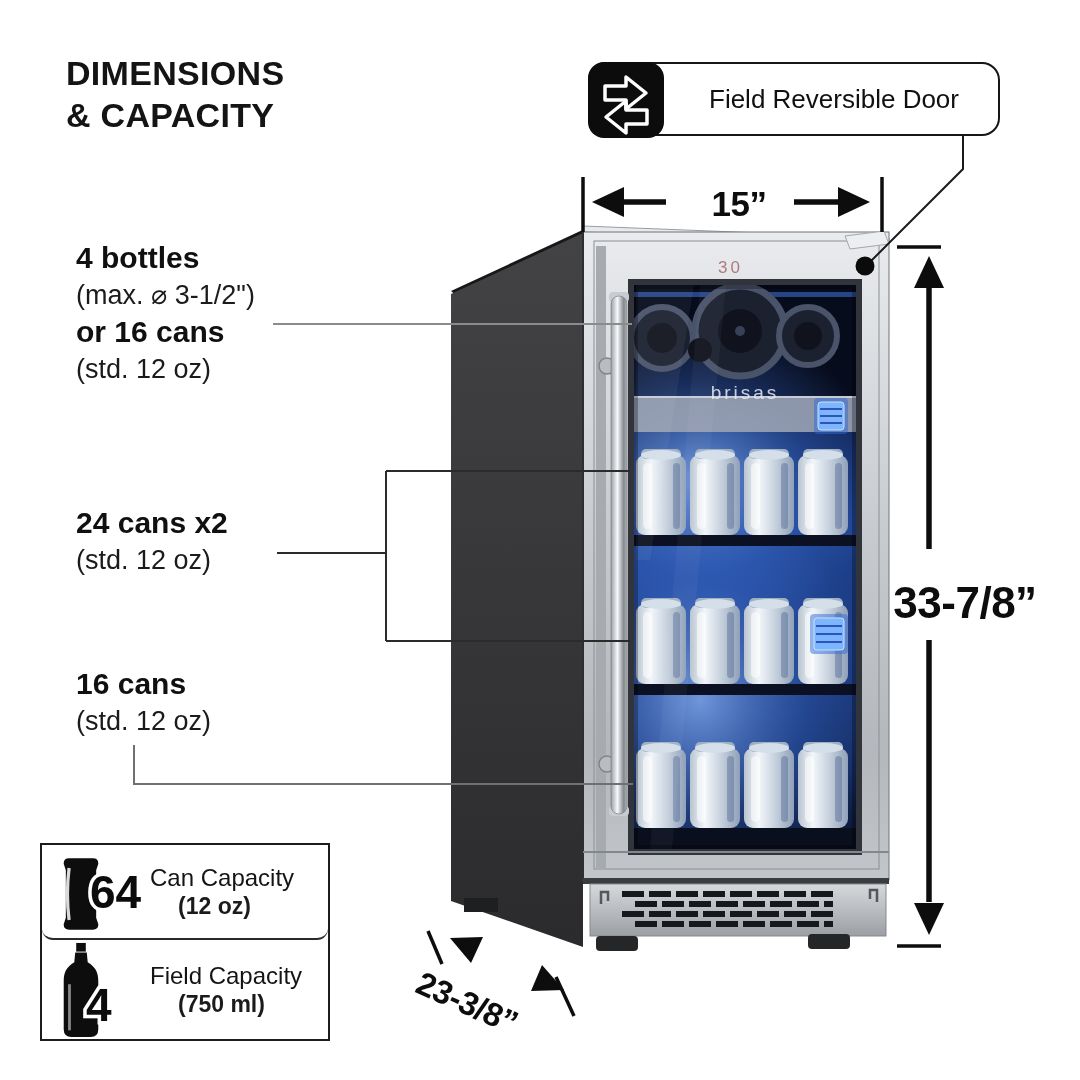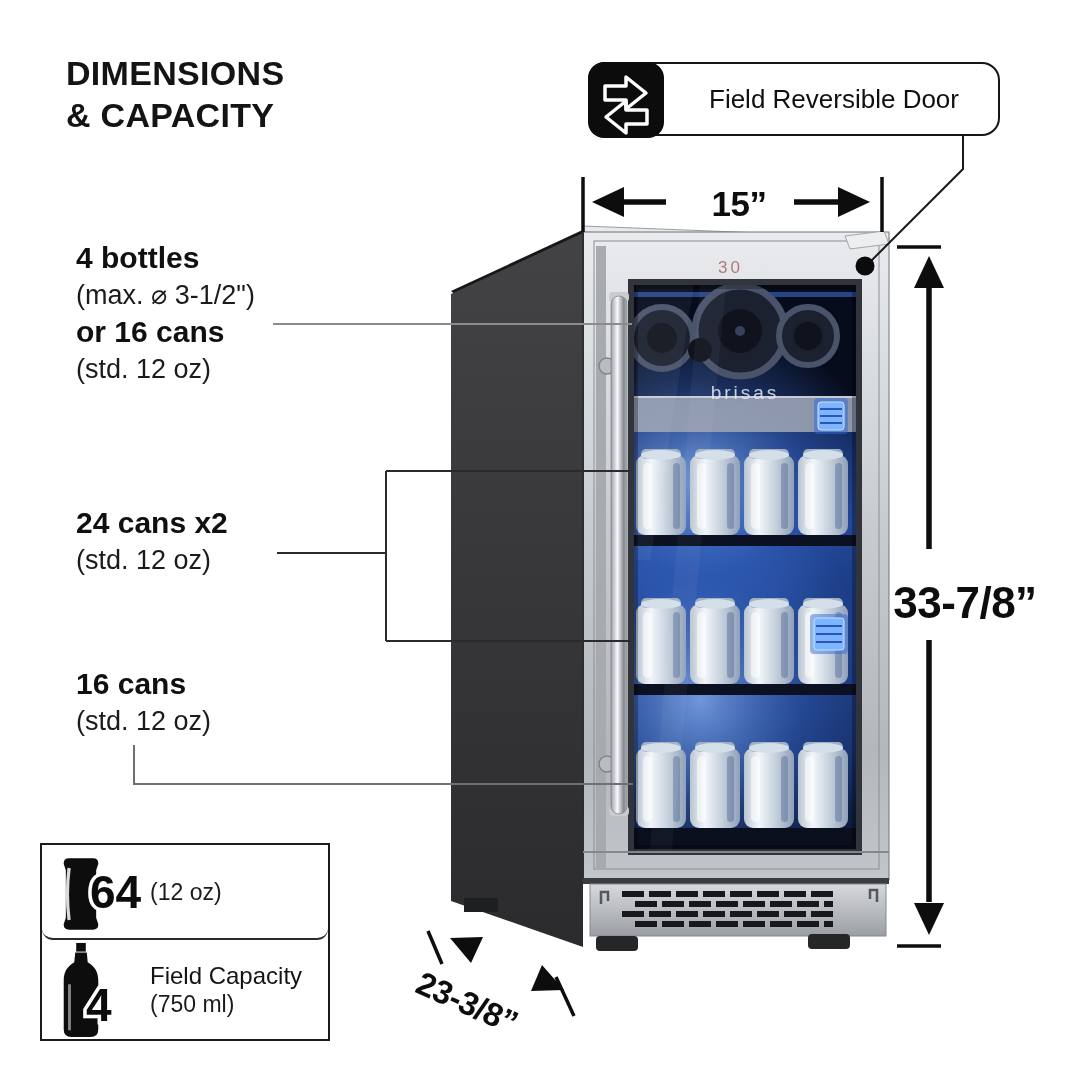--- a/index.html
+++ b/index.html
@@ -23,21 +23,21 @@
   .lbl{left:76px;}
   .lbl .b{font-size:30px;font-weight:800;line-height:38px;color:#101010;}
   .lbl .r{font-size:27px;font-weight:400;line-height:36px;color:#1b1b1b;}
   .lbl1{top:239px;} .lbl2{top:504px;} .lbl3{top:665px;}
   
   .cap{left:40px;top:843px;width:290px;height:198px;border:2px solid #1c1c1c;background:#fff;box-sizing:border-box;}
   .cap-row{position:relative;height:95px;box-sizing:border-box;padding-left:108px;display:flex;flex-direction:column;justify-content:center;}
   .cap-row1{border-bottom:2px solid #2a2a2a;border-radius:11px;}
   .cap-row2{height:99px;}
   .cap-label{font-size:24px;font-weight:500;line-height:29px;color:#141414;}
-  .cap-sub{font-size:23px;font-weight:400;line-height:28px;color:#1b1b1b;}
+  .cap-sub{font-size:23px;font-weight:700;line-height:28px;color:#1b1b1b;margin-left:28px;}
   .cap-iconwrap{position:absolute;left:14px;top:0;width:94px;height:100%;}
   .num{position:absolute;font-size:46px;font-weight:800;line-height:46px;}
   .num-outline{position:absolute;left:0;top:0;color:#fff;-webkit-text-stroke:7px #fff;}
   .num-fill{position:relative;color:#0c0c0c;}
   .can-num{left:34px;top:24px;} .bottle-num{left:30px;top:42px;}
   
   .brand{left:634px;top:382px;width:222px;text-align:center;font-size:19px;font-weight:500;
          letter-spacing:3px;color:#e7eaf2;opacity:.85;}
   .temp{left:718px;top:258px;font-size:17px;font-weight:500;letter-spacing:3px;color:#7f1d1d;opacity:.55;}
 </style>
@@ -273,20 +273,21 @@
       <div class="cap-iconwrap">
         <svg width="50" height="78" viewBox="0 0 46 72" style="position:absolute;left:0;top:10px;">
           <path d="M7,8 Q7,3 12,3 H34 Q39,3 39,8 L37,14 V58 L39,64 Q39,69 34,69 H12 Q7,69 7,64 L9,58 V14 Z" fill="#0d0d0d"></path>
           <path d="M12,12 C10,28 10,44 12,60" stroke="#ffffff" stroke-width="3" fill="none" opacity=".85"></path>
         </svg>
         <span class="num can-num">
           <span class="num-outline">64</span>
           <span class="num-fill">64</span>
         </span>
       </div>
+      <div class="cap-label">Can Capacity</div>
       <div class="cap-sub">(12 oz)</div>
     </div>
     <div class="cap-row cap-row2">
       <div class="cap-iconwrap">
         <svg width="46" height="96" viewBox="0 0 44 100" style="position:absolute;left:2px;top:2px;">
           <path d="M17,1 h10 v9 h-10 z" fill="#0d0d0d"></path>
           <path d="M16,11 h12 l1,10 c8,5 11,10 11,20 v50 q0,8 -8,8 H12 q-8,0 -8,-8 V41 c0,-10 3,-15 11,-20 z" fill="#0d0d0d"></path>
           <path d="M10,44 v48" stroke="#ffffff" stroke-width="3" fill="none" opacity=".5"></path>
         </svg>
         <span class="num bottle-num">

